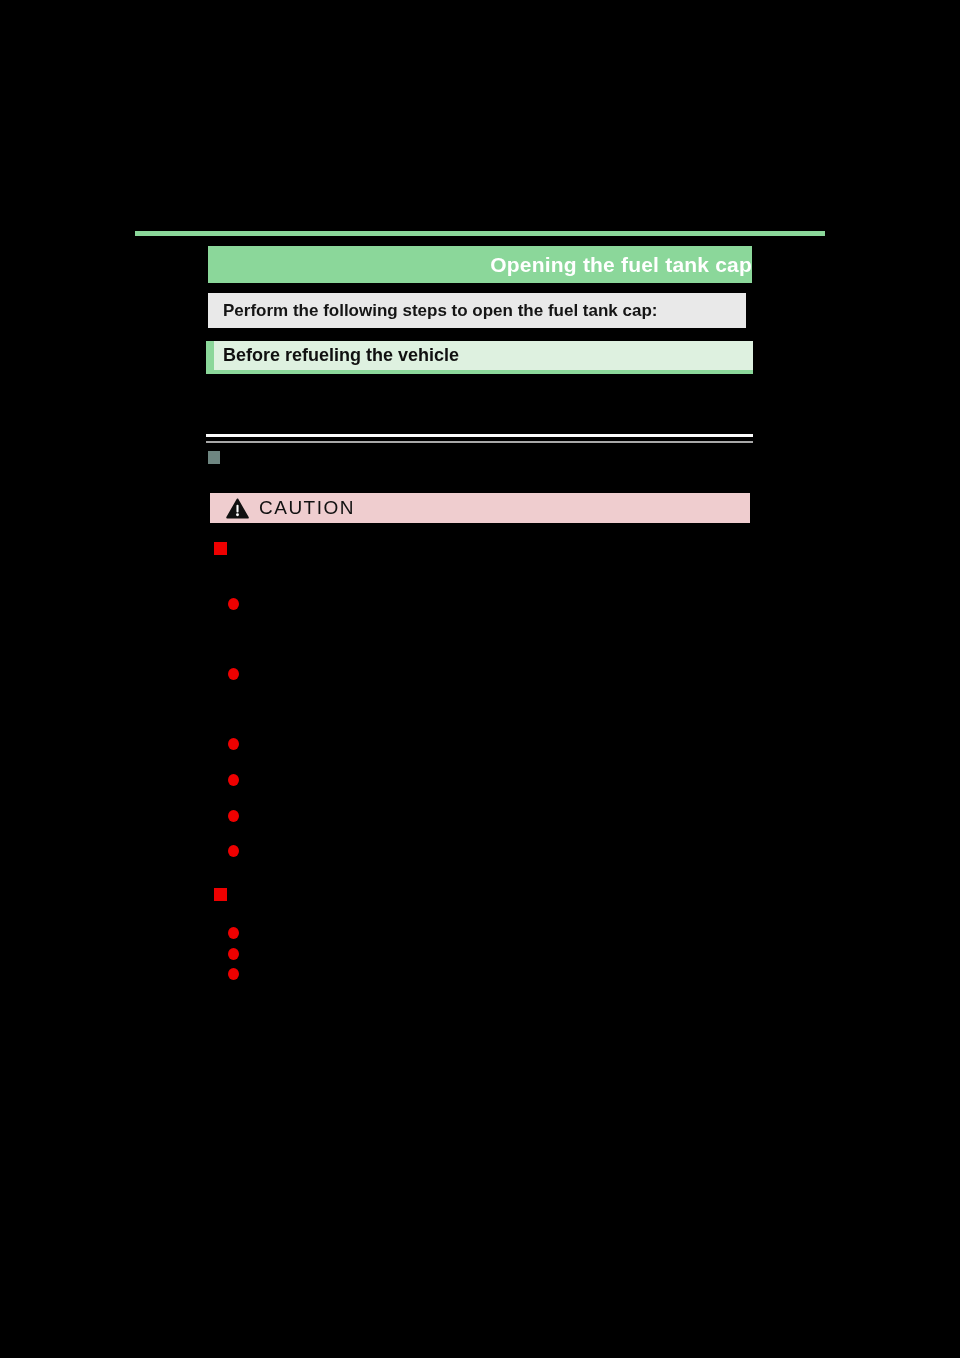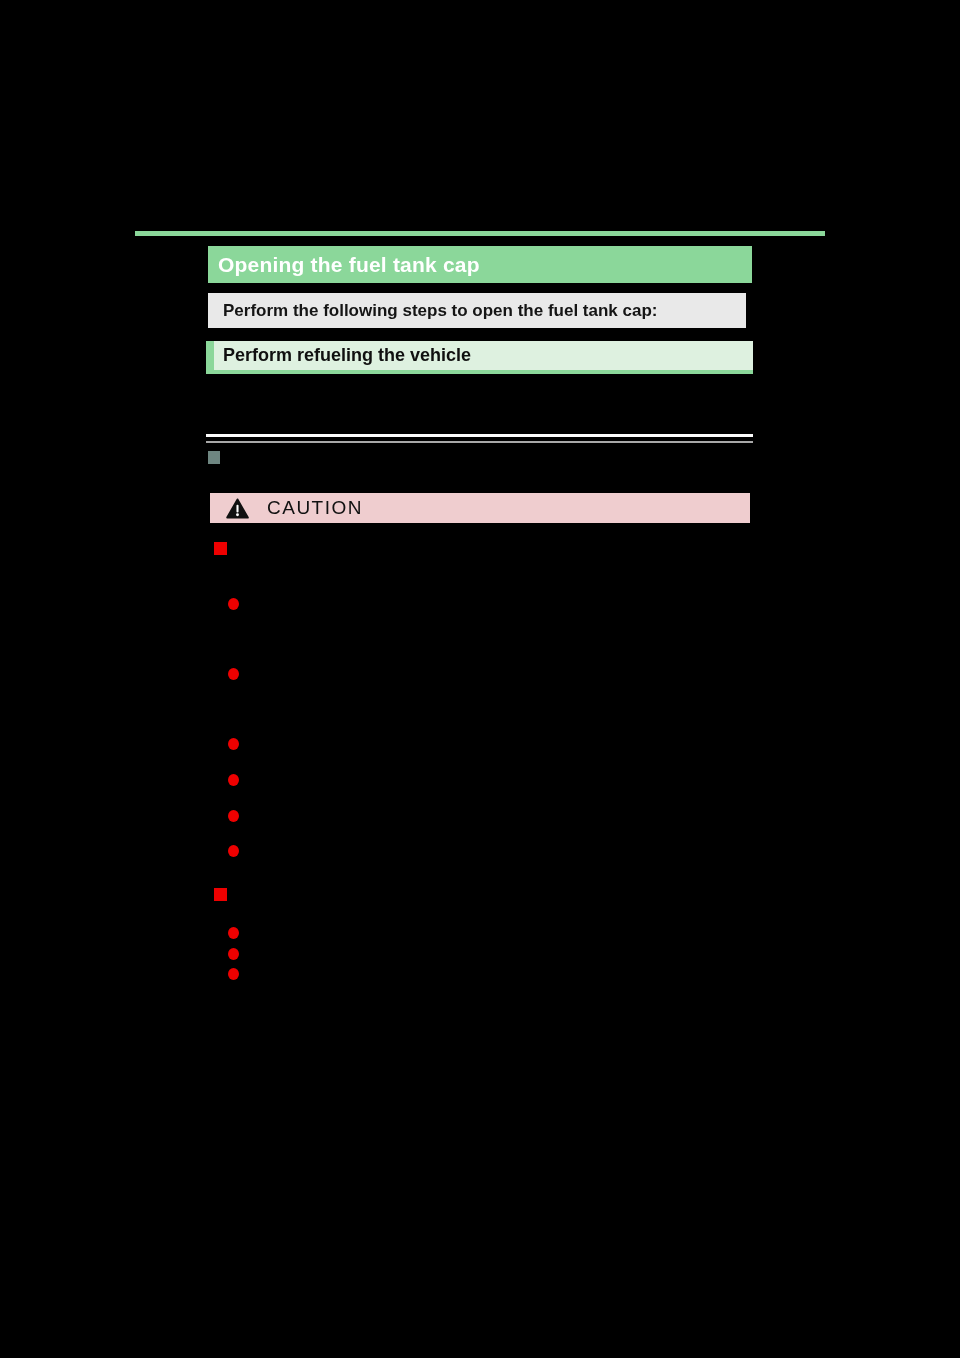--- a/index.html
+++ b/index.html
@@ -29,20 +29,21 @@
 
   .section-header {
     position: absolute; left: 208px; top: 246px;
     width: 544px; height: 37px;
     background: var(--green);
     color: #ffffff;
     font-size: 21px; font-weight: bold;
     line-height: 37px;
     padding-left: 10px;
     letter-spacing: 0.2px;
+    text-align: right;
   }
 
   .intro-bar {
     position: absolute; left: 208px; top: 293px;
     width: 538px; height: 35px;
     background: var(--bargray);
     color: #151515;
     font-size: 17px; font-weight: 600;
     line-height: 35px;
     padding-left: 15px;
@@ -70,21 +71,20 @@
     width: 12px; height: 13px;
     background: var(--marker);
   }
 
   .caution-panel {
     position: absolute; left: 210px; top: 493px;
     width: 540px; height: 30px;
     background: var(--pink);
     display: flex; align-items: center;
     padding-left: 16px;
-    gap: 8px;
   }
   .caution-panel .tri { width: 23px; height: 21px; flex: 0 0 auto; }
   .caution-label {
     color: #111111;
     font-size: 19px; font-weight: 500;
     letter-spacing: 1.5px;
     margin-left: 10px;
   }
 
   .bullet { position: absolute; background: var(--red); }
@@ -103,21 +103,21 @@
 <body>
 
 <div class="page">
 
   <div class="top-rule"></div>
 
   <div class="section-header">Opening the fuel tank cap</div>
 
   <div class="intro-bar">Perform the following steps to open the fuel tank cap:</div>
 
-  <div class="subsection-bar">Perform refueling the vehicle</div>
+  <div class="subsection-bar">Before refueling the vehicle</div>
 
   <div class="divider">
     <div class="line-thick"></div>
     <div class="line-gap"></div>
     <div class="line-thin"></div>
   </div>
 
   <div class="subsection-marker"></div>
 
   <div class="caution-panel">

